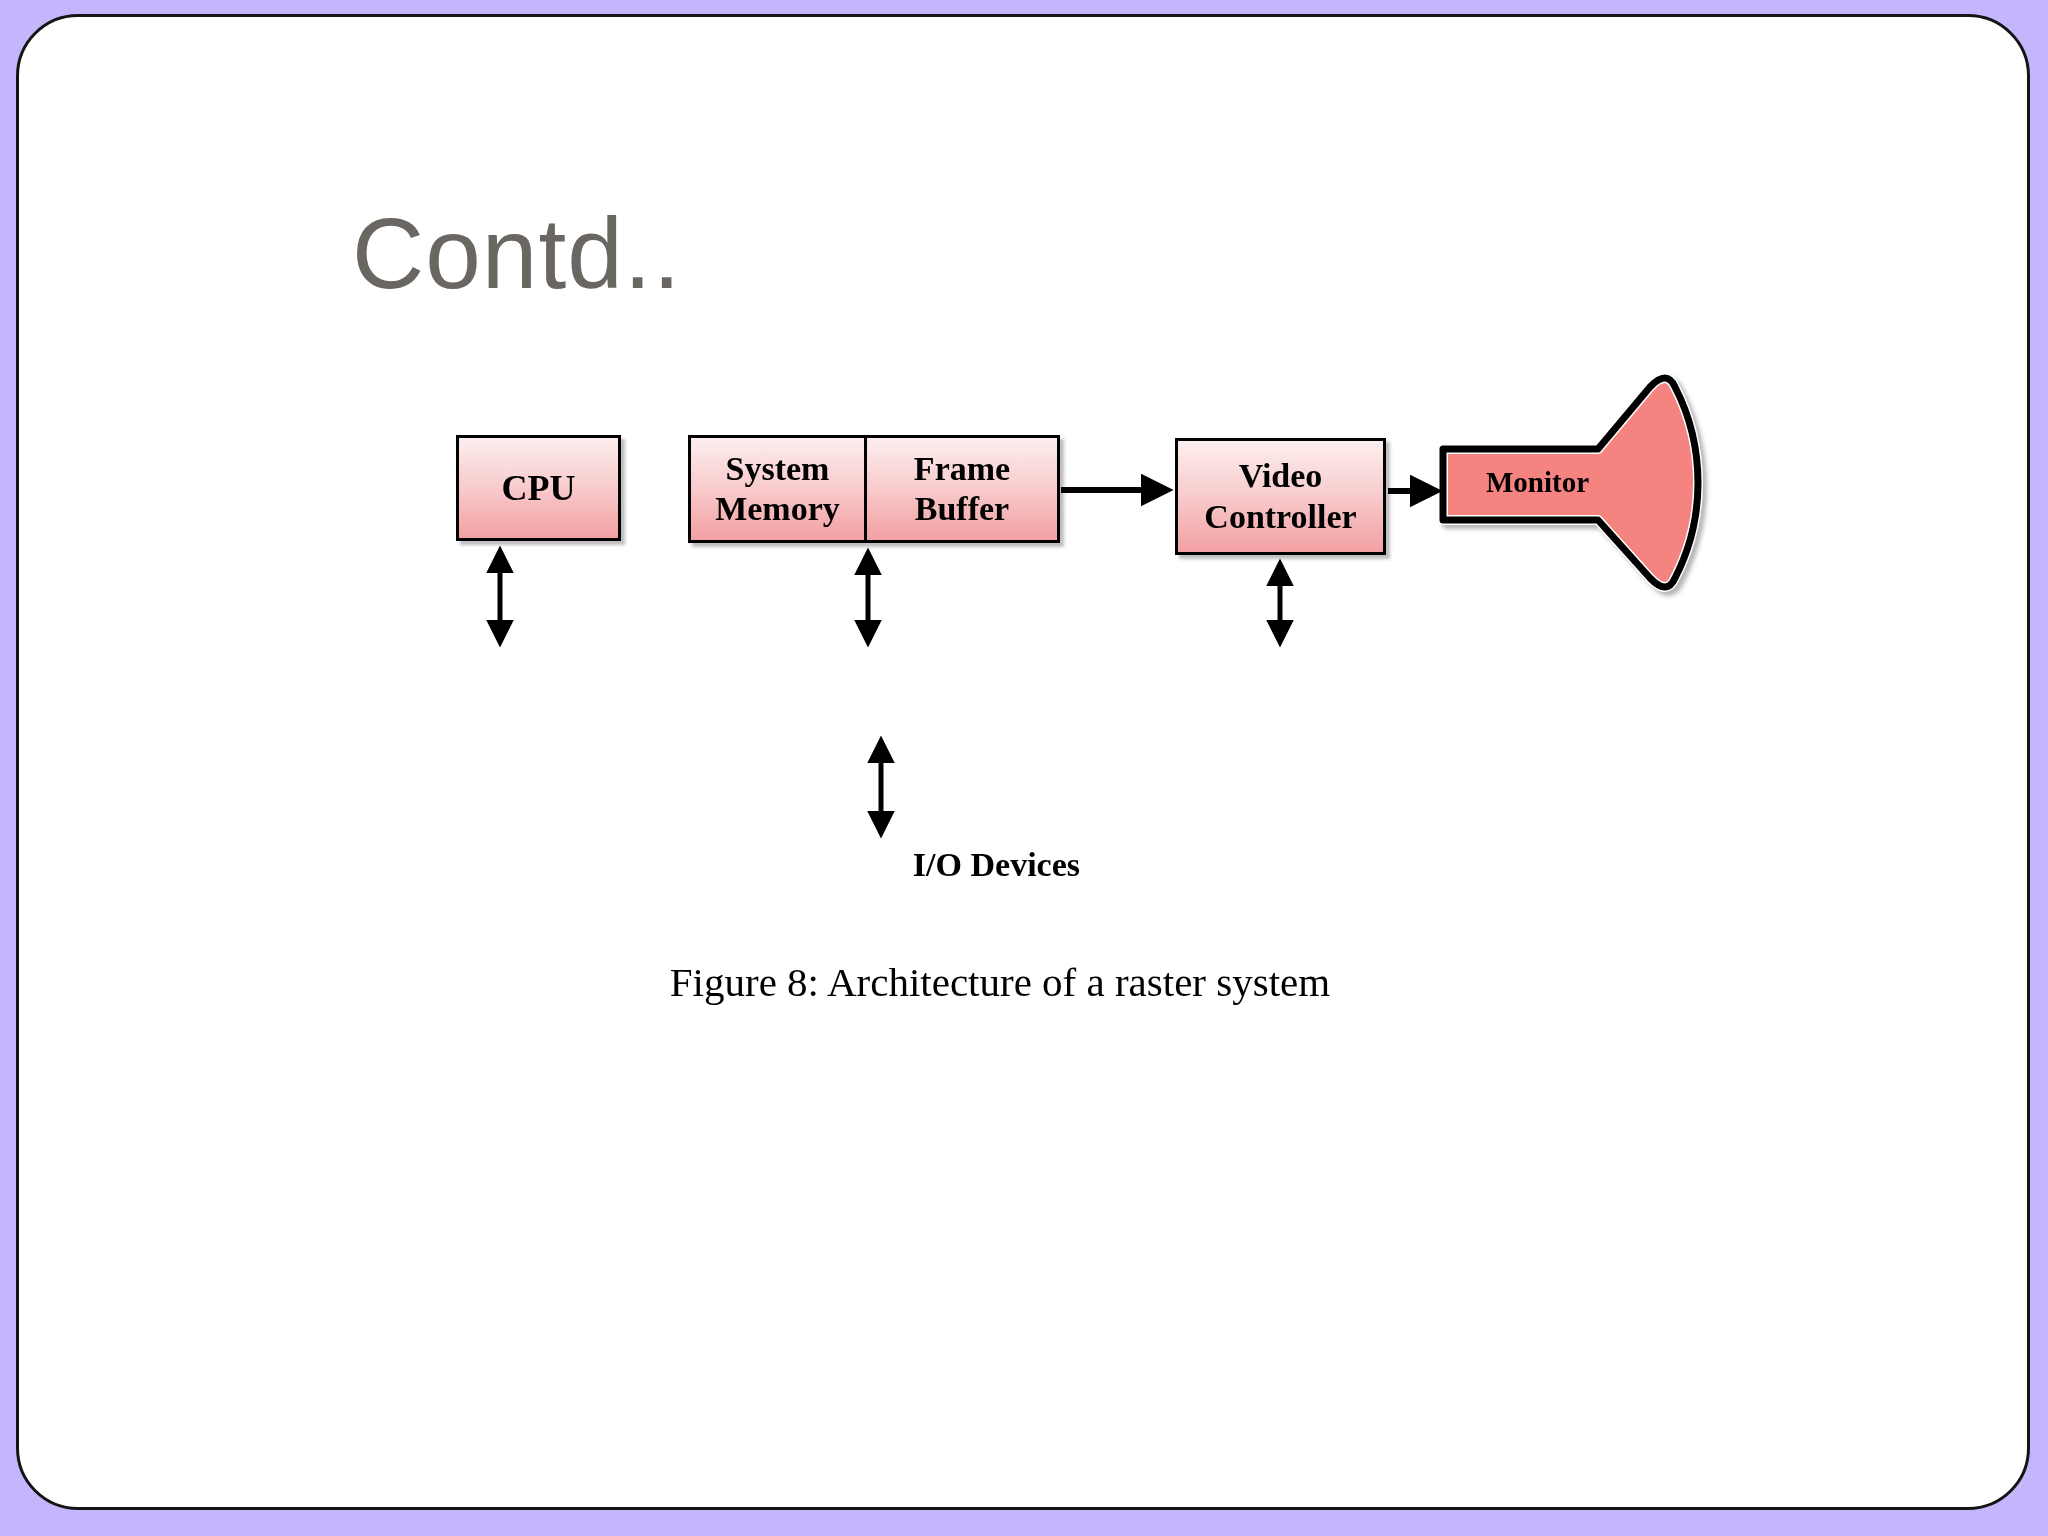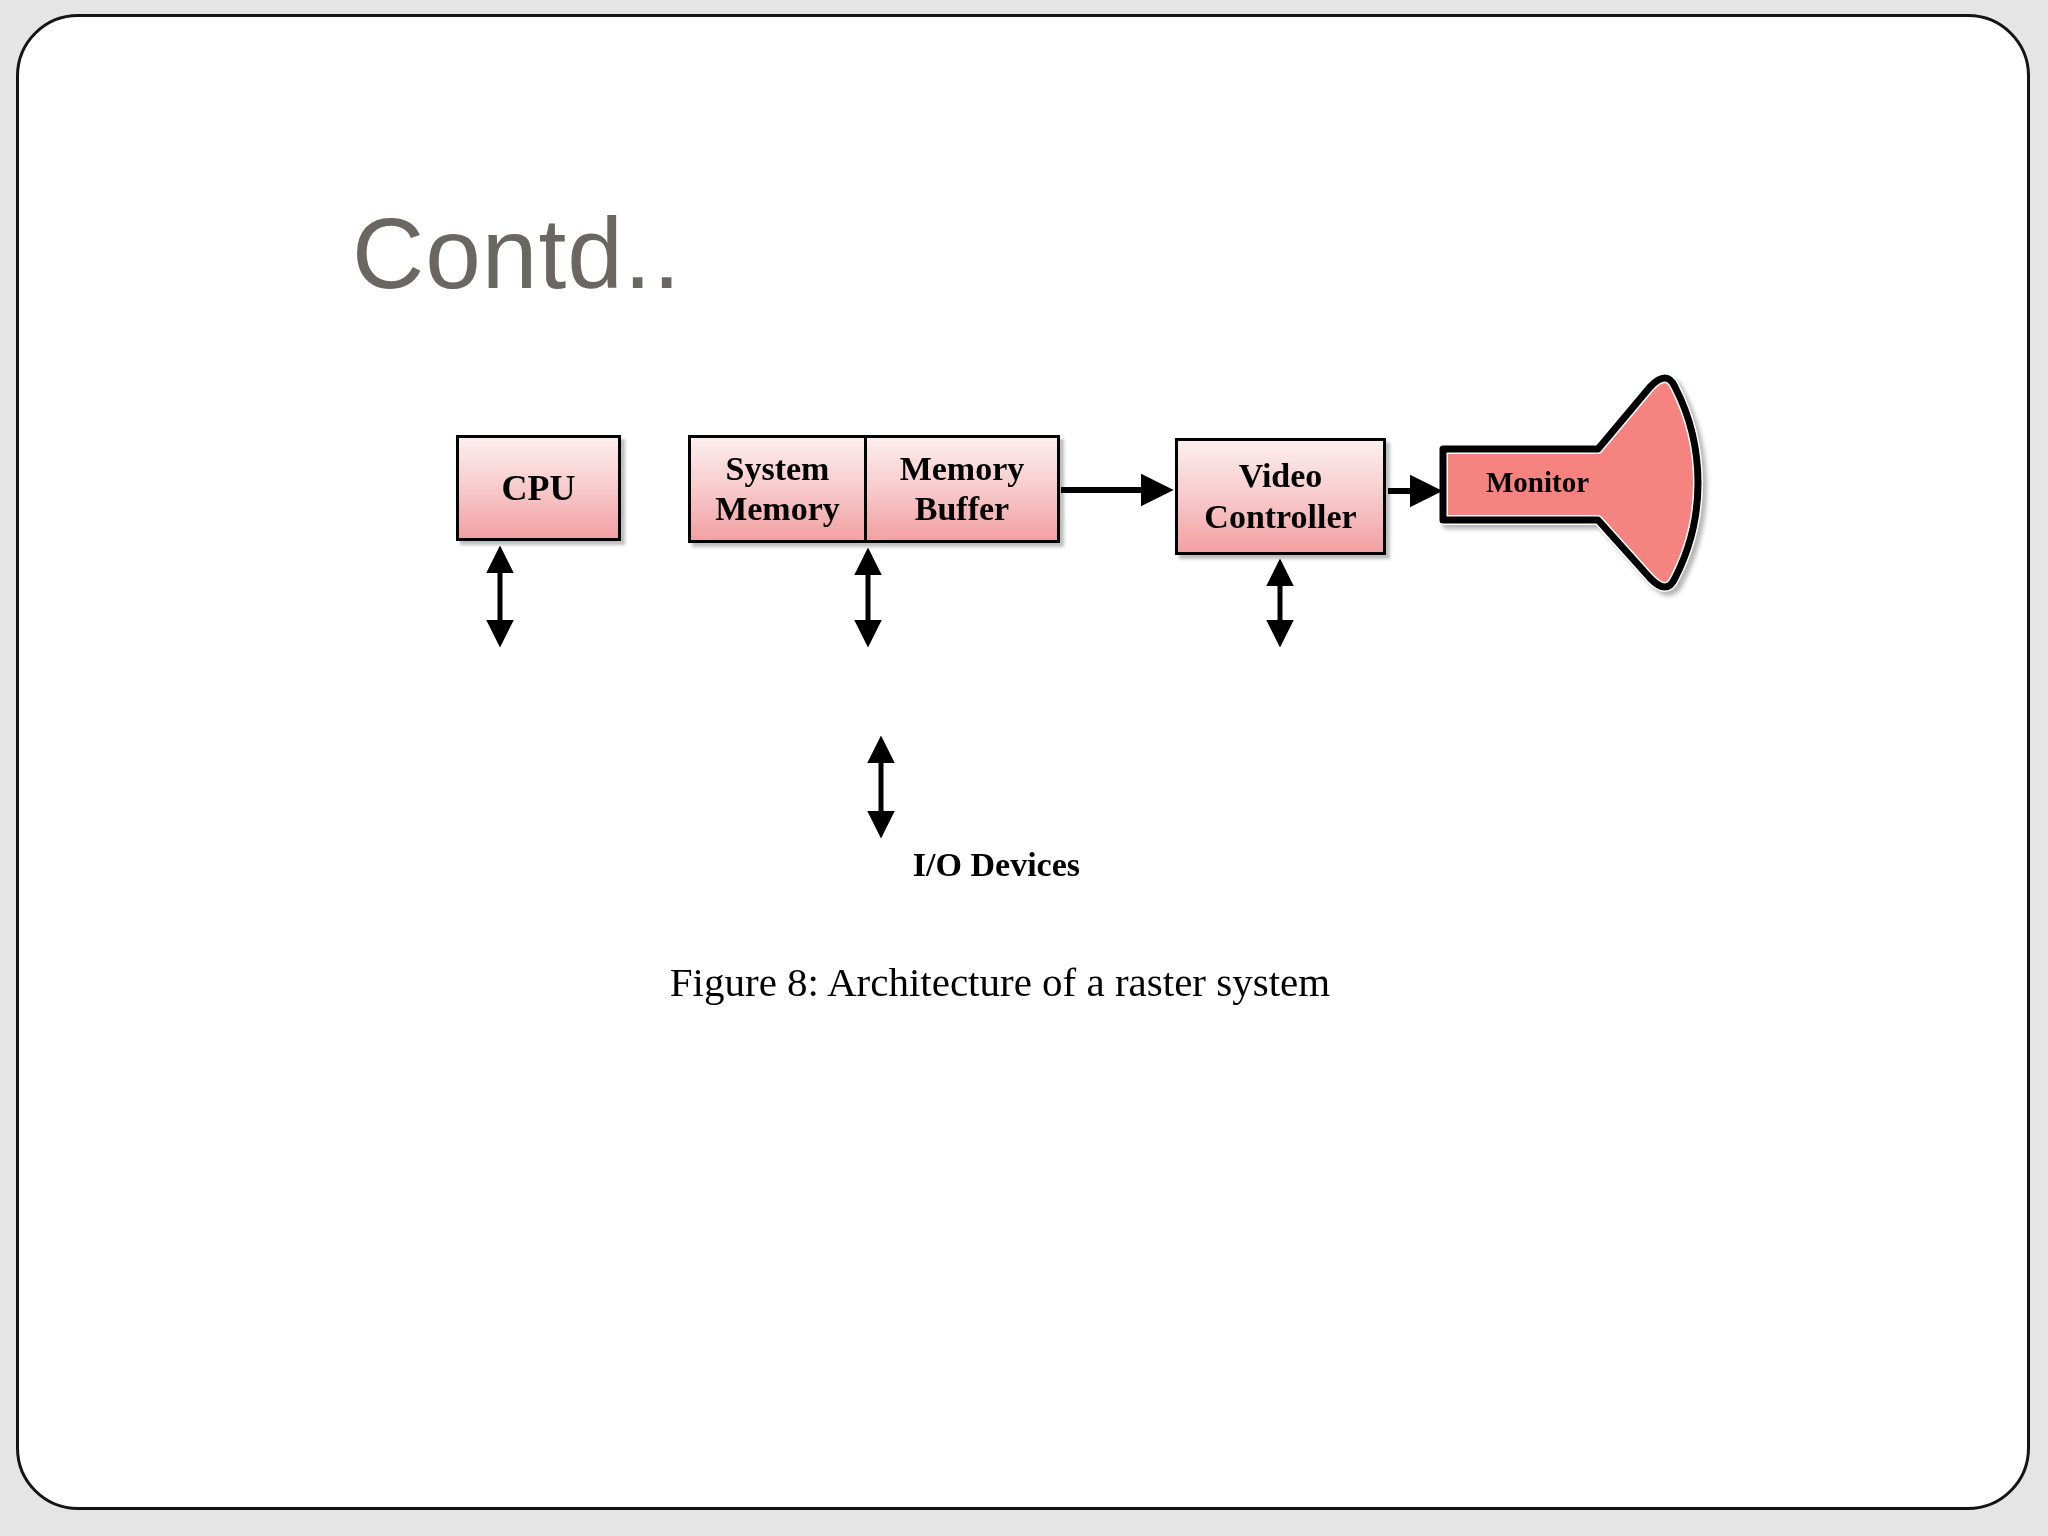--- a/index.html
+++ b/index.html
@@ -5,21 +5,21 @@
   html, body {
     margin: 0; padding: 0;
     background: #ffffff;
     width: 2048px; height: 1536px;
     overflow: hidden;
     font-family: "Liberation Sans", sans-serif;
   }
   .stage {
     position: relative;
     width: 2048px; height: 1536px;
-    background: #e5e5e5;
+    background: #c4b5fd;
   }
   .slide-frame {
     position: absolute;
     left: 16px; top: 14px;
     width: 2014px; height: 1496px;
     border: 3px solid #141414;
     border-radius: 62px;
     background: #ffffff;
     box-sizing: border-box;
   }
@@ -111,21 +111,21 @@
 
   <div class="node node-cpu">
     <span>CPU</span>
   </div>
 
   <div class="node node-memory">
     <div class="mem-cell first">
       <span>System Memory</span>
     </div>
     <div class="mem-cell second">
-      <span>Memory Buffer</span>
+      <span>Frame Buffer</span>
     </div>
   </div>
 
   <div class="node node-vc">
     <span>Video Controller</span>
   </div>
 
 
   <div class="monitor-wrap">
     <svg width="310" height="250" viewBox="0 0 310 250">

